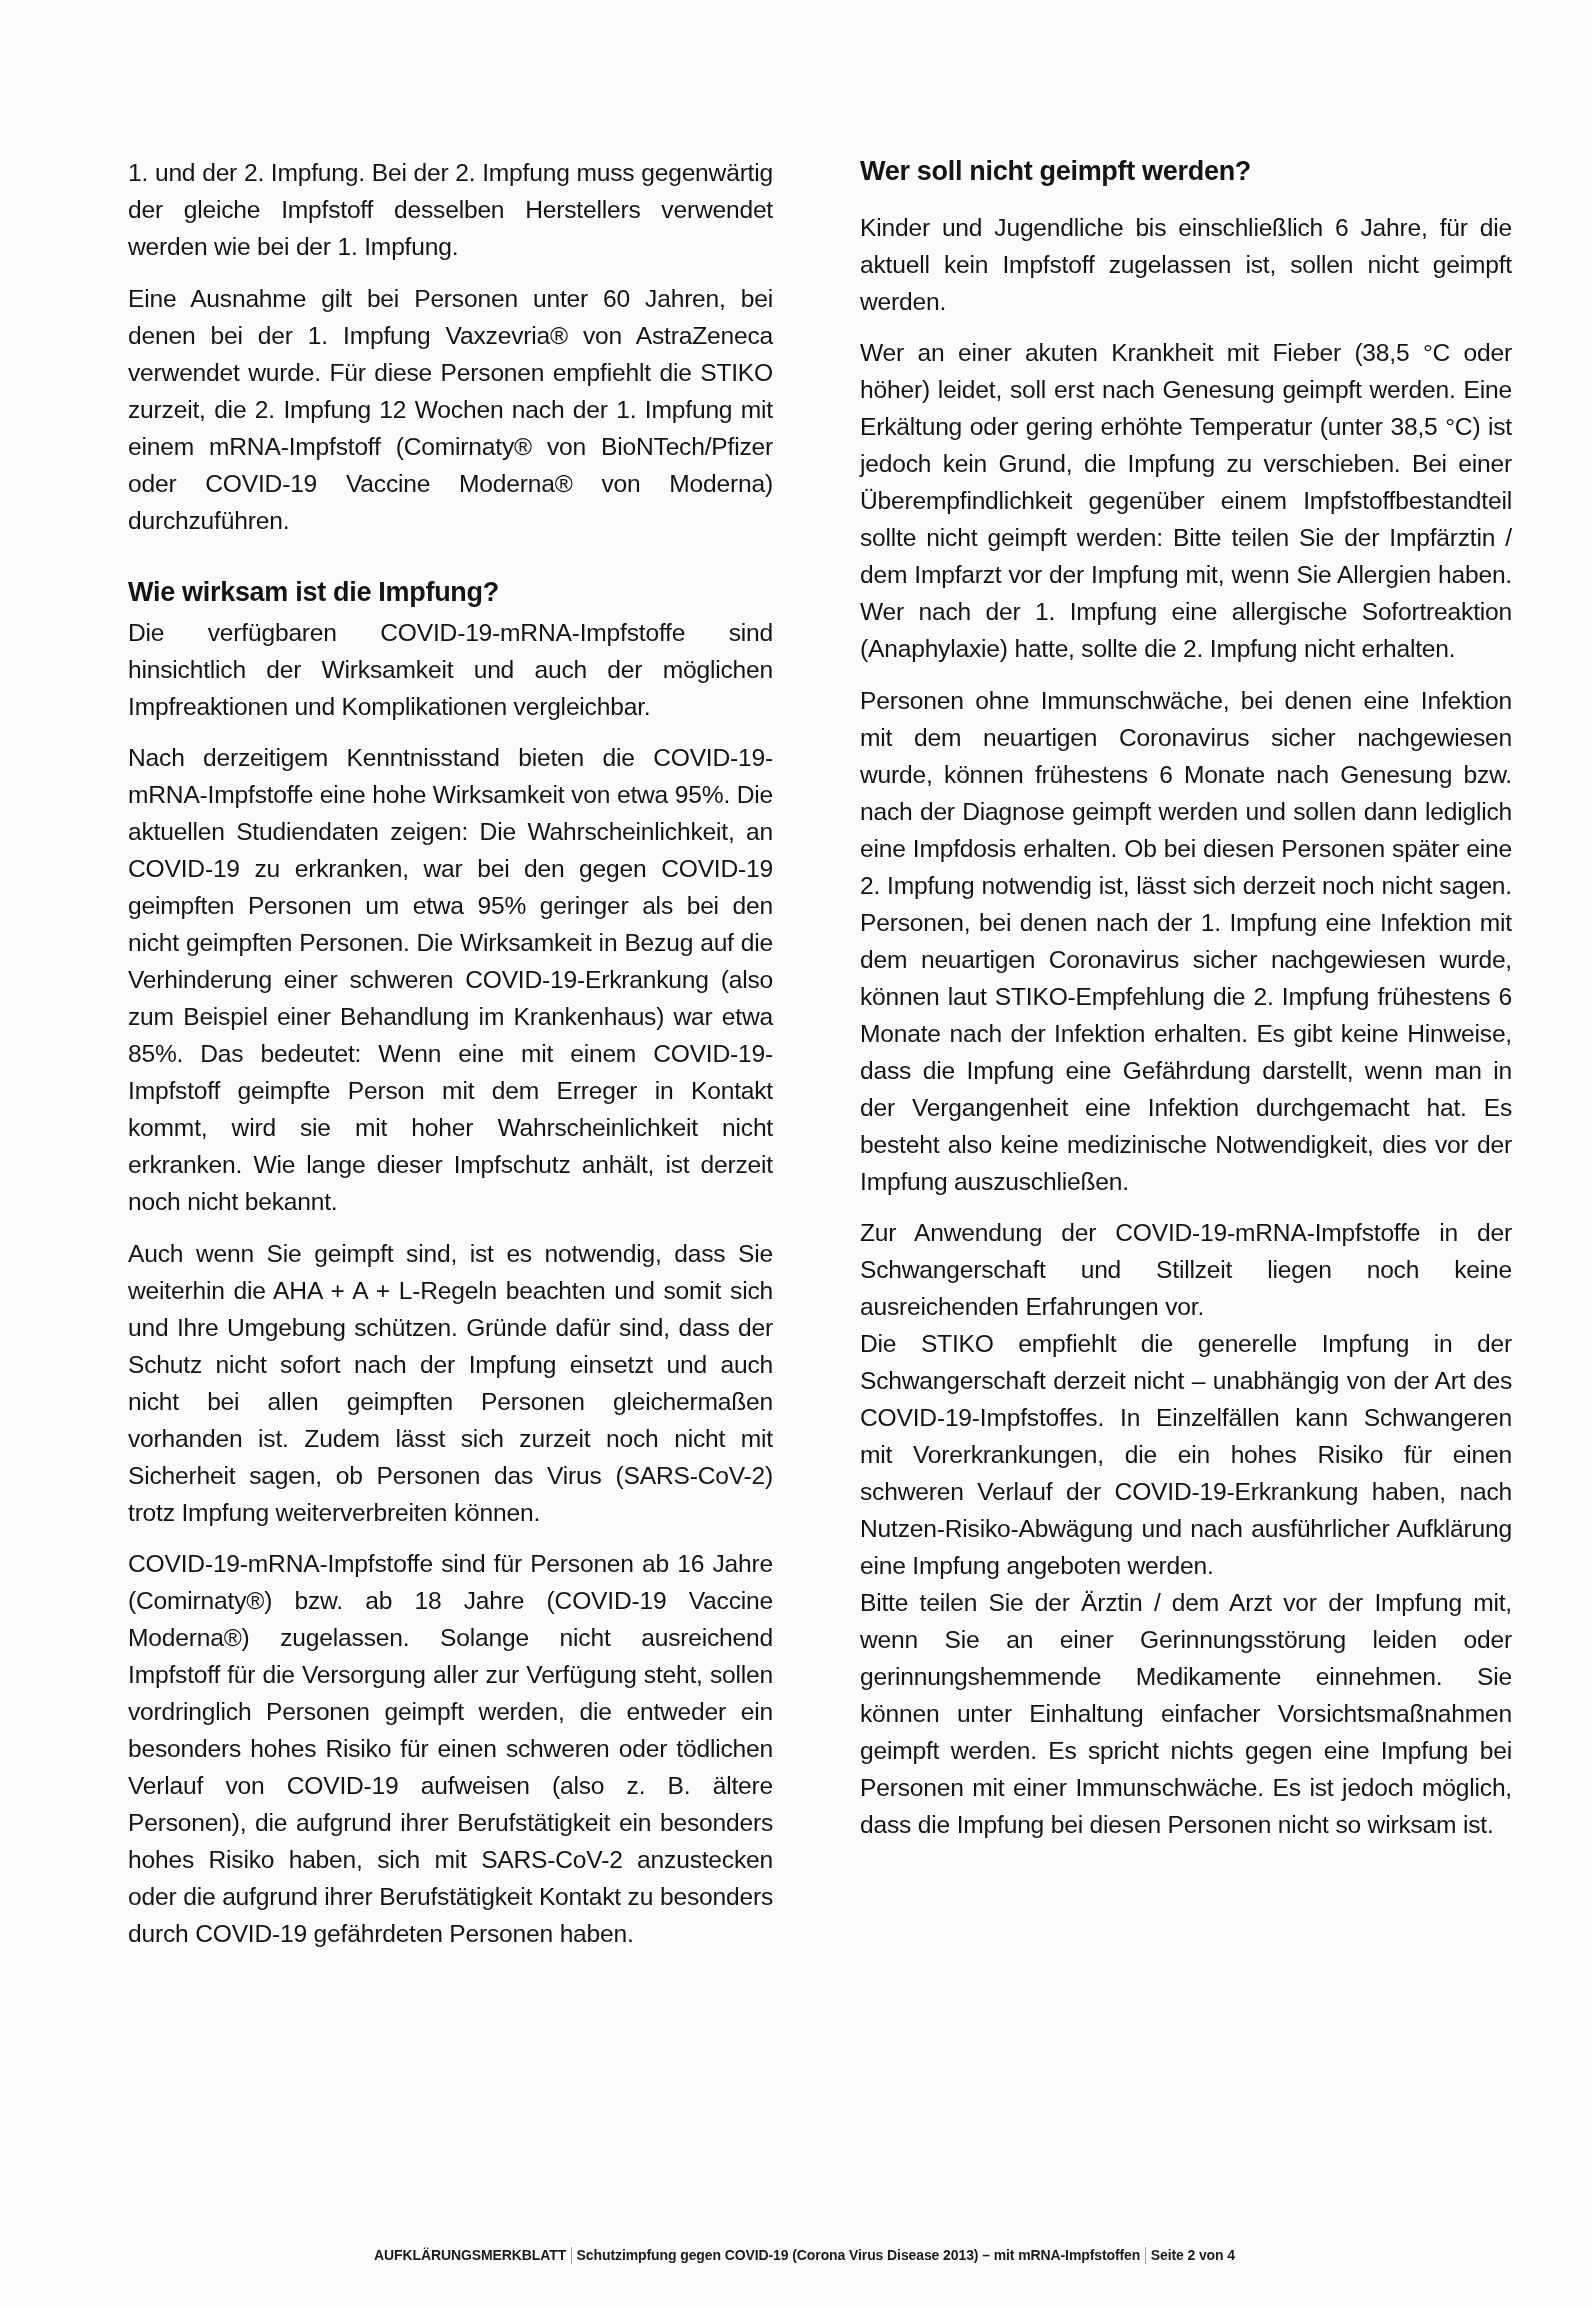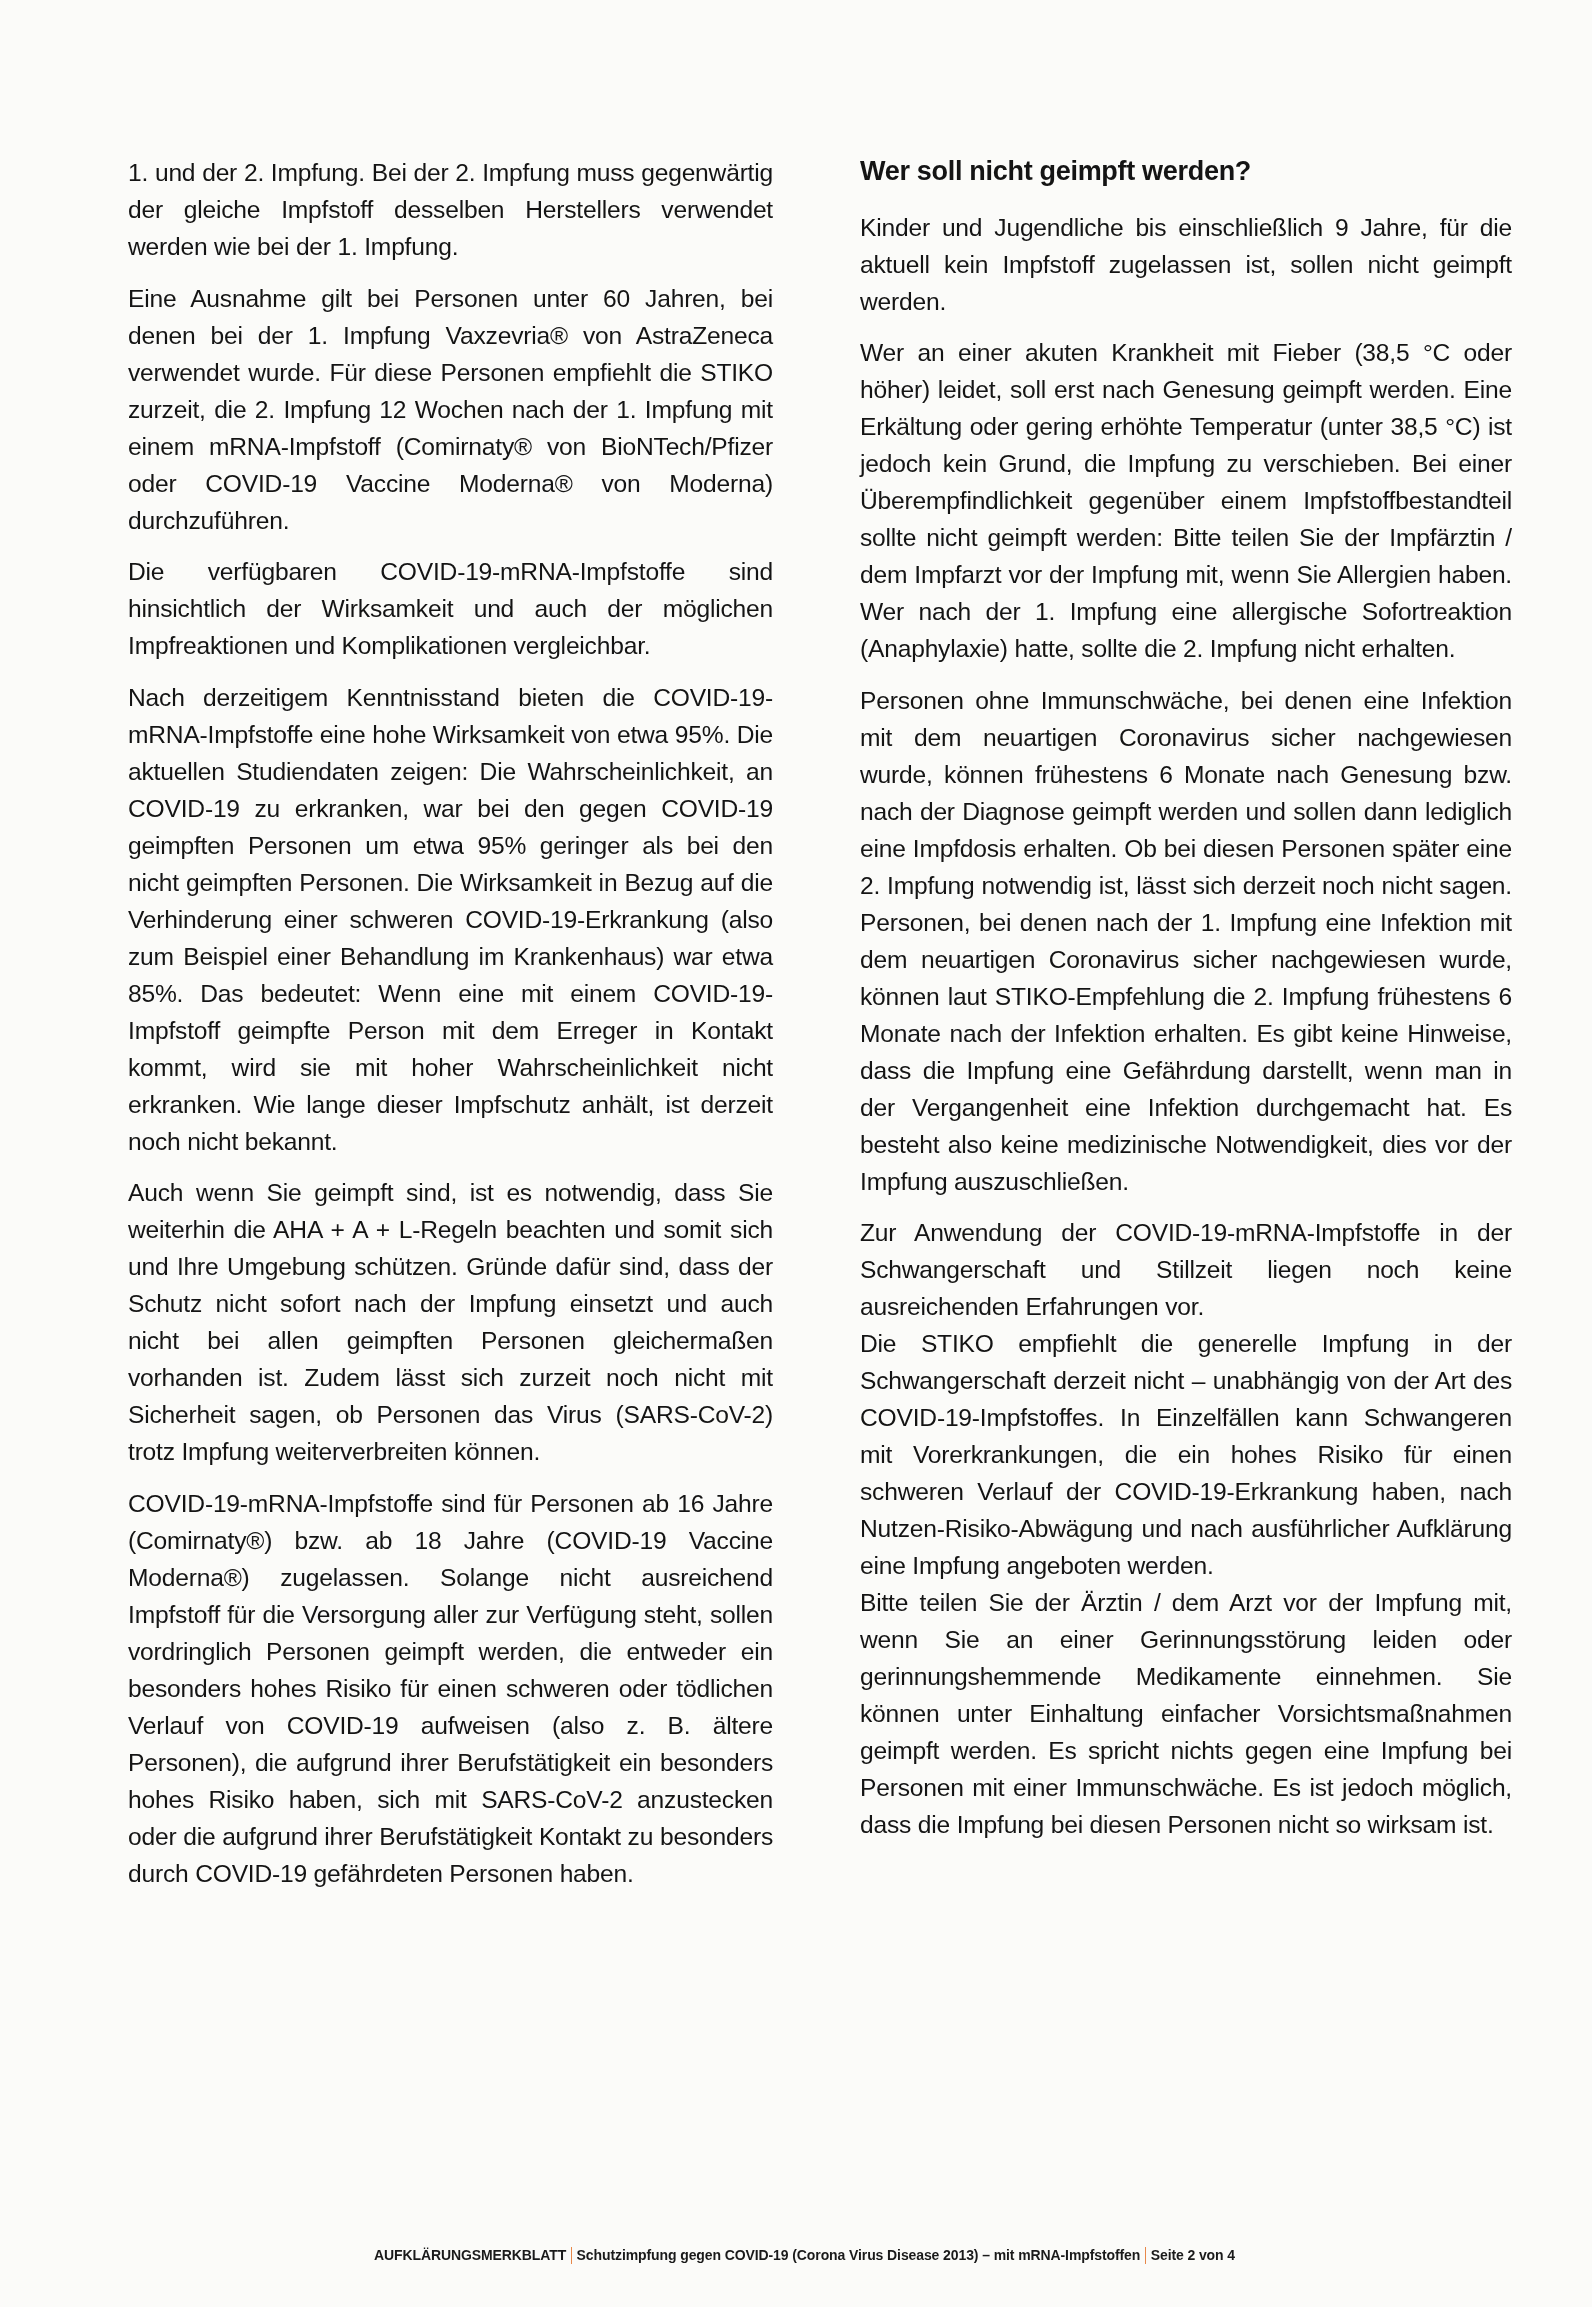--- a/index.html
+++ b/index.html
@@ -63,34 +63,35 @@
 </head>
 <body>
 
 <div class="page">
 
   <div class="column col-left">
     <p>1. und der 2. Impfung. Bei der 2. Impfung muss gegenwärtig der gleiche Impfstoff desselben Herstellers verwendet werden wie bei der 1. Impfung.</p>
     <p>Eine Ausnahme gilt bei Personen unter 60 Jahren, bei denen bei der 1. Impfung Vaxzevria® von AstraZeneca verwendet wurde. Für diese Personen empfiehlt die STIKO zurzeit, die 2. Impfung 12 Wochen nach der 1. Impfung mit einem mRNA-Impfstoff (Comirnaty® von BioNTech/Pfizer oder COVID-19 Vaccine Moderna® von Moderna) durchzuführen.</p>
 
     <div class="section">
+      <h2>Wie wirksam ist die Impfung?</h2>
       <p>Die verfügbaren COVID-19-mRNA-Impfstoffe sind hinsichtlich der Wirksamkeit und auch der möglichen Impfreaktionen und Komplikationen vergleichbar.</p>
       <p>Nach derzeitigem Kenntnisstand bieten die COVID-19-mRNA-Impfstoffe eine hohe Wirksamkeit von etwa 95%. Die aktuellen Studiendaten zeigen: Die Wahrscheinlichkeit, an COVID-19 zu erkranken, war bei den gegen COVID-19 geimpften Personen um etwa 95% geringer als bei den nicht geimpften Personen. Die Wirksamkeit in Bezug auf die Verhinderung einer schweren COVID-19-Erkrankung (also zum Beispiel einer Behandlung im Krankenhaus) war etwa 85%. Das bedeutet: Wenn eine mit einem COVID-19-Impfstoff geimpfte Person mit dem Erreger in Kontakt kommt, wird sie mit hoher Wahrscheinlichkeit nicht erkranken. Wie lange dieser Impfschutz anhält, ist derzeit noch nicht bekannt.</p>
       <p>Auch wenn Sie geimpft sind, ist es notwendig, dass Sie weiterhin die AHA + A + L-Regeln beachten und somit sich und Ihre Umgebung schützen. Gründe dafür sind, dass der Schutz nicht sofort nach der Impfung einsetzt und auch nicht bei allen geimpften Personen gleichermaßen vorhanden ist. Zudem lässt sich zurzeit noch nicht mit Sicherheit sagen, ob Personen das Virus (SARS-CoV-2) trotz Impfung weiterverbreiten können.</p>
     </div>
 
     <div class="section">
       <p>COVID-19-mRNA-Impfstoffe sind für Personen ab 16 Jahre (Comirnaty®) bzw. ab 18 Jahre (COVID-19 Vaccine Moderna®) zugelassen. Solange nicht ausreichend Impfstoff für die Versorgung aller zur Verfügung steht, sollen vordringlich Personen geimpft werden, die entweder ein besonders hohes Risiko für einen schweren oder tödlichen Verlauf von COVID-19 aufweisen (also z. B. ältere Personen), die aufgrund ihrer Berufstätigkeit ein besonders hohes Risiko haben, sich mit SARS-CoV-2 anzustecken oder die aufgrund ihrer Berufstätigkeit Kontakt zu besonders durch COVID-19 gefährdeten Personen haben.</p>
     </div>
   </div>
 
   <div class="column col-right">
     <div class="section">
       <h2>Wer soll nicht geimpft werden?</h2>
-      <p>Kinder und Jugendliche bis einschließlich 9 Jahre, für die aktuell kein Impfstoff zugelassen ist, sollen nicht geimpft werden.</p>
+      <p>Kinder und Jugendliche bis einschließlich 6 Jahre, für die aktuell kein Impfstoff zugelassen ist, sollen nicht geimpft werden.</p>
       <p>Wer an einer akuten Krankheit mit Fieber (38,5 °C oder höher) leidet, soll erst nach Genesung geimpft werden. Eine Erkältung oder gering erhöhte Temperatur (unter 38,5 °C) ist jedoch kein Grund, die Impfung zu verschieben. Bei einer Überempfindlichkeit gegenüber einem Impfstoffbestandteil sollte nicht geimpft werden: Bitte teilen Sie der Impfärztin / dem Impfarzt vor der Impfung mit, wenn Sie Allergien haben. Wer nach der 1. Impfung eine allergische Sofortreaktion (Anaphylaxie) hatte, sollte die 2. Impfung nicht erhalten.</p>
       <p>Personen ohne Immunschwäche, bei denen eine Infektion mit dem neuartigen Coronavirus sicher nachgewiesen wurde, können frühestens 6 Monate nach Genesung bzw. nach der Diagnose geimpft werden und sollen dann lediglich eine Impfdosis erhalten. Ob bei diesen Personen später eine 2. Impfung notwendig ist, lässt sich derzeit noch nicht sagen. Personen, bei denen nach der 1. Impfung eine Infektion mit dem neuartigen Coronavirus sicher nachgewiesen wurde, können laut STIKO-Empfehlung die 2. Impfung frühestens 6 Monate nach der Infektion erhalten. Es gibt keine Hinweise, dass die Impfung eine Gefährdung darstellt, wenn man in der Vergangenheit eine Infektion durchgemacht hat. Es besteht also keine medizinische Notwendigkeit, dies vor der Impfung auszuschließen.</p>
       <p class="tight">Zur Anwendung der COVID-19-mRNA-Impfstoffe in der Schwangerschaft und Stillzeit liegen noch keine ausreichenden Erfahrungen vor.</p>
       <p class="tight">Die STIKO empfiehlt die generelle Impfung in der Schwangerschaft derzeit nicht – unabhängig von der Art des COVID-19-Impfstoffes. In Einzelfällen kann Schwangeren mit Vorerkrankungen, die ein hohes Risiko für einen schweren Verlauf der COVID-19-Erkrankung haben, nach Nutzen-Risiko-Abwägung und nach ausführlicher Aufklärung eine Impfung angeboten werden.</p>
       <p>Bitte teilen Sie der Ärztin / dem Arzt vor der Impfung mit, wenn Sie an einer Gerinnungsstörung leiden oder gerinnungshemmende Medikamente einnehmen. Sie können unter Einhaltung einfacher Vorsichtsmaßnahmen geimpft werden. Es spricht nichts gegen eine Impfung bei Personen mit einer Immunschwäche. Es ist jedoch möglich, dass die Impfung bei diesen Personen nicht so wirksam ist.</p>
     </div>
   </div>
 
   <div class="footer">
     <span class="doc-label">AUFKLÄRUNGSMERKBLATT</span><span class="sep"></span><span class="doc-title">Schutzimpfung gegen COVID-19 (Corona Virus Disease 2013) – mit mRNA-Impfstoffen</span><span class="sep"></span><span class="page-info">Seite 2 von 4</span>

